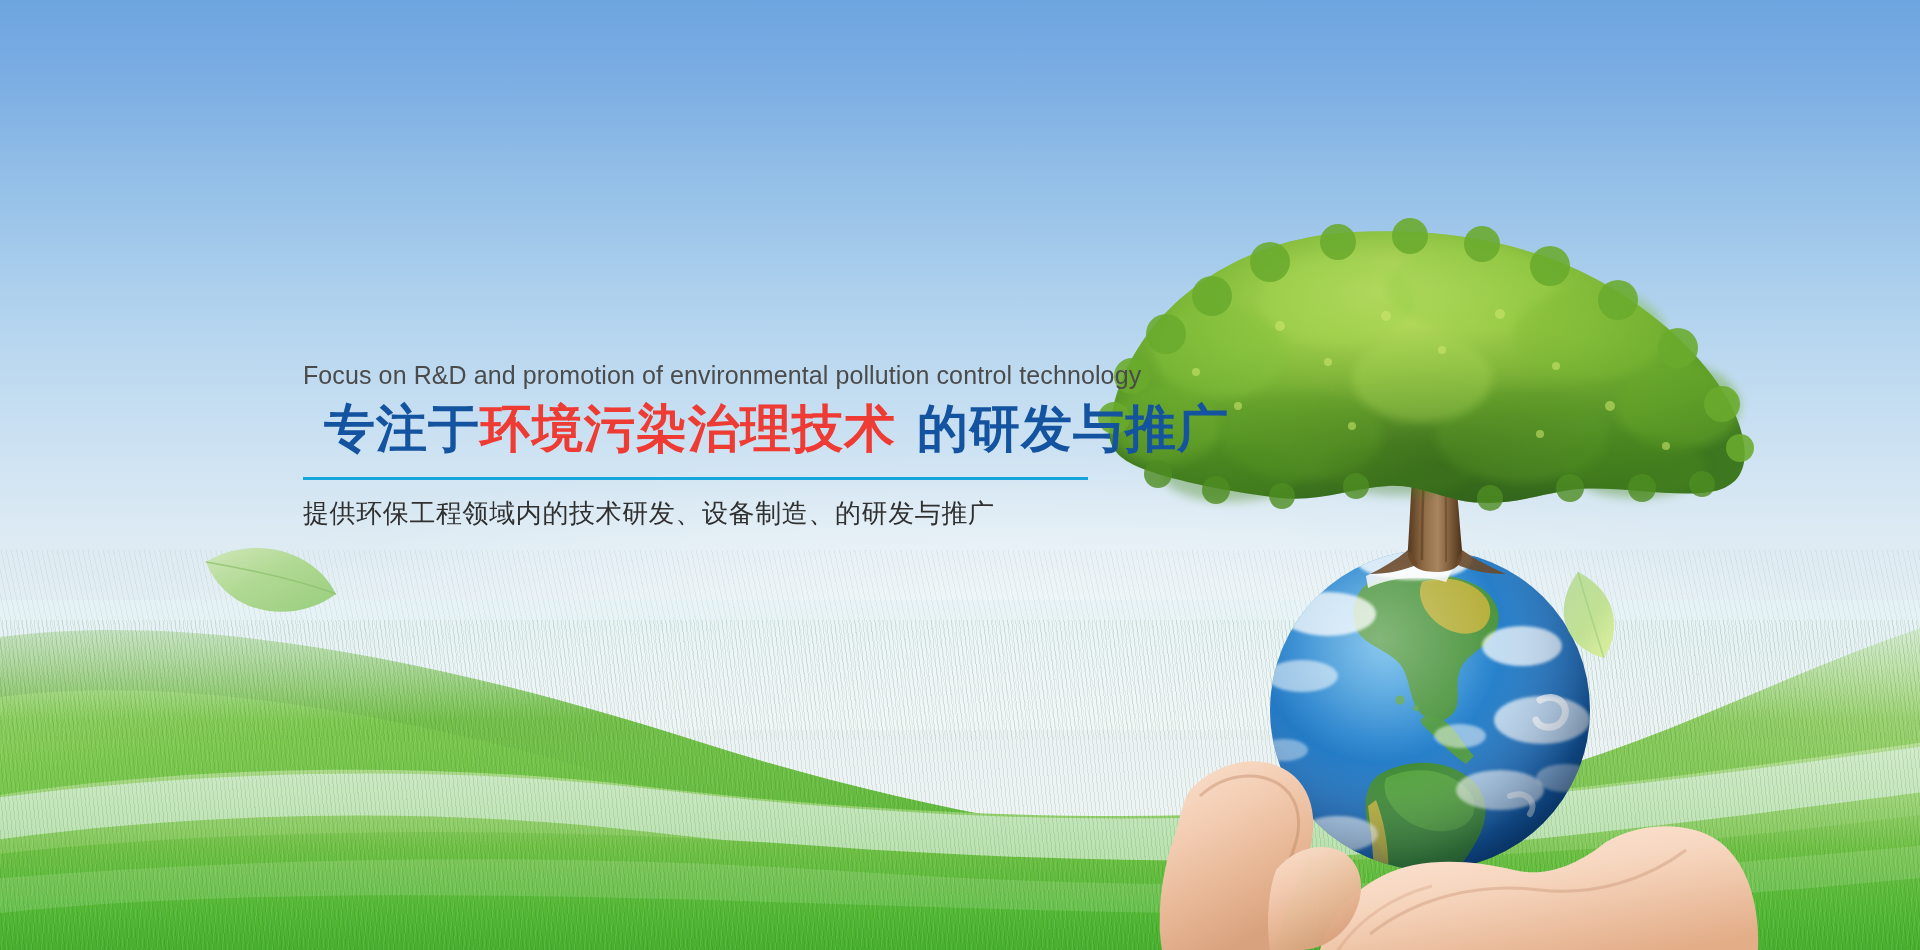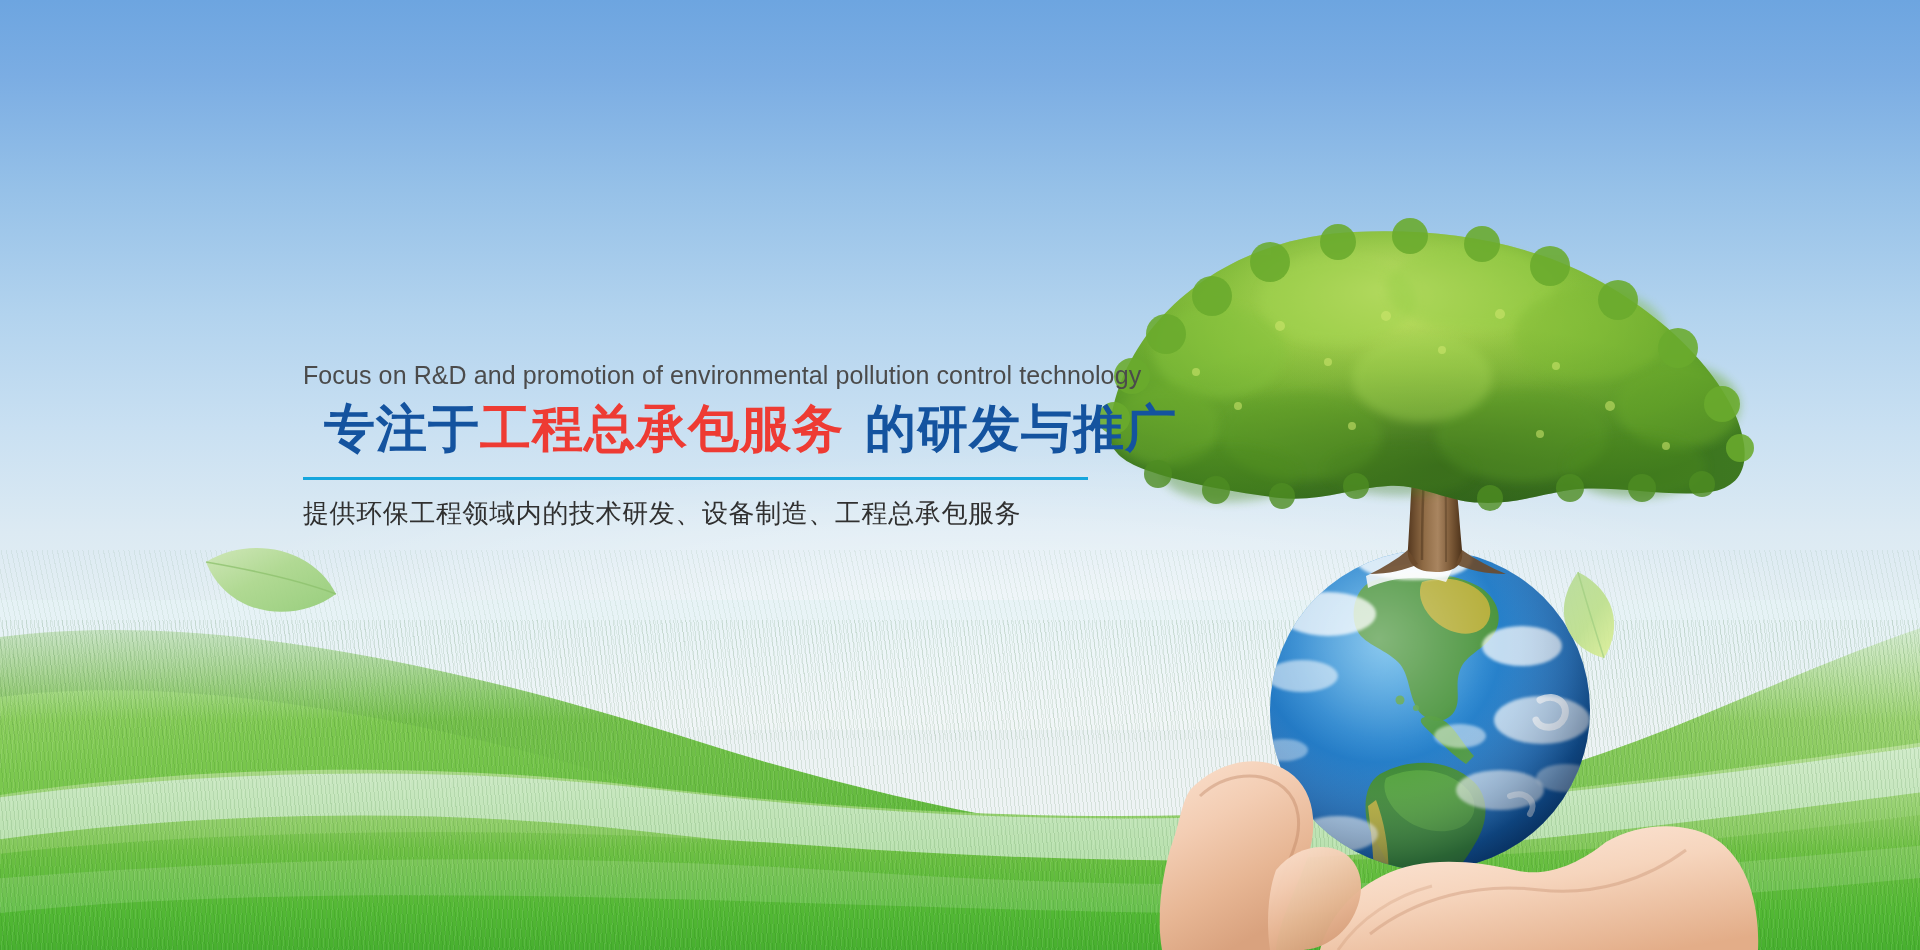--- a/index.html
+++ b/index.html
@@ -458,20 +458,20 @@
           <circle cx="282" cy="196" r="4"></circle>
           <circle cx="470" cy="204" r="4"></circle>
         </g>
       </g>
     </svg>
   </div>
 
   <div class="copy">
     <p class="eyebrow">Focus on R&amp;D and promotion of environmental pollution control technology</p>
 
-    <h1 class="headline"><span class="seg-blue">专注于</span><span class="seg-red">工程总承包服务</span><span class="seg-blue">的研发与推广</span></h1>
+    <h1 class="headline"><span class="seg-blue">专注于</span><span class="seg-red">环境污染治理技术</span><span class="seg-blue">的研发与推广</span></h1>
 
     <div class="rule"></div>
 
-    <p class="subline">提供环保工程领域内的技术研发、设备制造、工程总承包服务</p>
+    <p class="subline">提供环保工程领域内的技术研发、设备制造、的研发与推广</p>
   </div>
 
 </div>
 
 </body></html>

